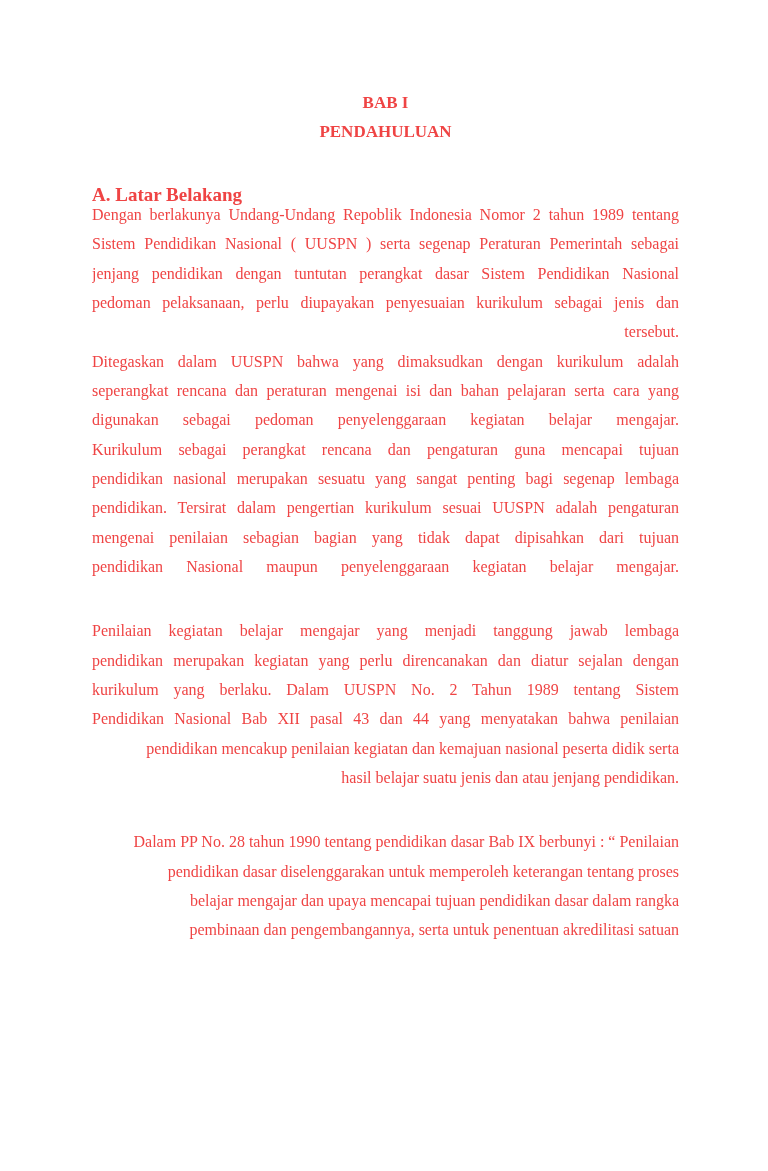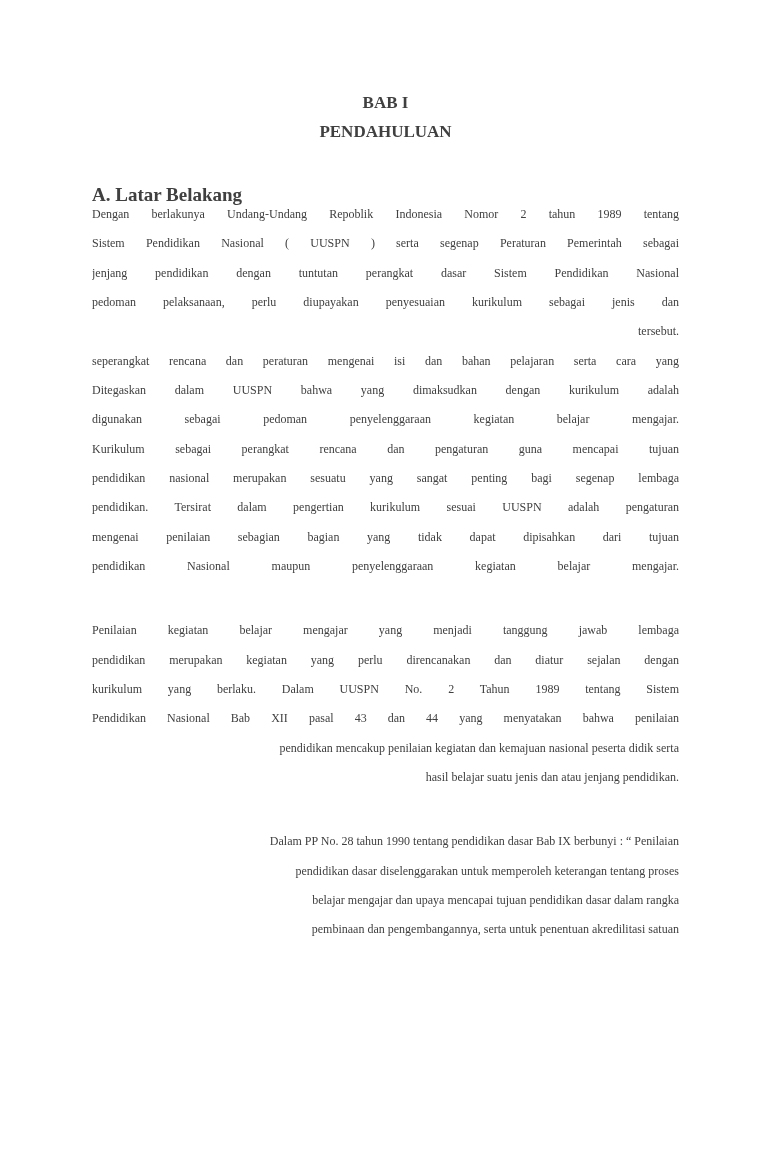--- a/index.html
+++ b/index.html
@@ -6,21 +6,21 @@
     margin: 0;
     padding: 0;
     background: #ffffff;
   }
   .page {
     position: relative;
     width: 768px;
     height: 940px;
     background: #ffffff;
     font-family: "Liberation Serif", serif;
-    color: #404040;
+    color: #ef4444;
     overflow: hidden;
   }
   .title-block {
     position: absolute;
     top: 88px;
     left: 92px;
     width: 587px;
     text-align: center;
     font-weight: 700;
     font-size: 17px;
@@ -33,21 +33,21 @@
     width: 587px;
     font-weight: 700;
     font-size: 19px;
     line-height: 29.3px;
   }
   .body-text {
     position: absolute;
     top: 200px;
     left: 92px;
     width: 587px;
-    font-size: 12px;
+    font-size: 16px;
     line-height: 29.34px;
   }
   .paragraph.gap-before {
     margin-top: 35px;
   }
   .line {
     height: 29.34px;
     overflow: hidden;
   }
   .line.align-justify {
@@ -74,22 +74,22 @@
 
   <div class="body-text" id="paragraphs">
       <div class="paragraph">
         <div class="line align-justify">Dengan berlakunya Undang-Undang Repoblik Indonesia Nomor 2 tahun 1989 tentang</div>
         <div class="line align-justify">Sistem Pendidikan Nasional ( UUSPN ) serta segenap Peraturan Pemerintah sebagai</div>
         <div class="line align-justify">jenjang pendidikan dengan tuntutan perangkat dasar Sistem Pendidikan Nasional</div>
         <div class="line align-justify">pedoman pelaksanaan, perlu diupayakan penyesuaian kurikulum sebagai jenis dan</div>
         <div class="line align-left">tersebut.</div>
       </div>
       <div class="paragraph">
+        <div class="line align-justify">Ditegaskan dalam UUSPN bahwa yang dimaksudkan dengan kurikulum adalah</div>
         <div class="line align-justify">seperangkat rencana dan peraturan mengenai isi dan bahan pelajaran serta cara yang</div>
-        <div class="line align-justify">Ditegaskan dalam UUSPN bahwa yang dimaksudkan dengan kurikulum adalah</div>
         <div class="line align-justify">digunakan sebagai pedoman penyelenggaraan kegiatan belajar mengajar.</div>
         <div class="line align-justify">Kurikulum sebagai perangkat rencana dan pengaturan guna mencapai tujuan</div>
         <div class="line align-justify">pendidikan nasional merupakan sesuatu yang sangat penting bagi segenap lembaga</div>
         <div class="line align-justify">pendidikan. Tersirat dalam pengertian kurikulum sesuai UUSPN adalah pengaturan</div>
         <div class="line align-justify">mengenai penilaian sebagian bagian yang tidak dapat dipisahkan dari tujuan</div>
         <div class="line align-justify">pendidikan Nasional maupun penyelenggaraan kegiatan belajar mengajar.</div>
       </div>
       <div class="paragraph gap-before">
         <div class="line align-justify">Penilaian kegiatan belajar mengajar yang menjadi tanggung jawab lembaga</div>
         <div class="line align-justify">pendidikan merupakan kegiatan yang perlu direncanakan dan diatur sejalan dengan</div>

